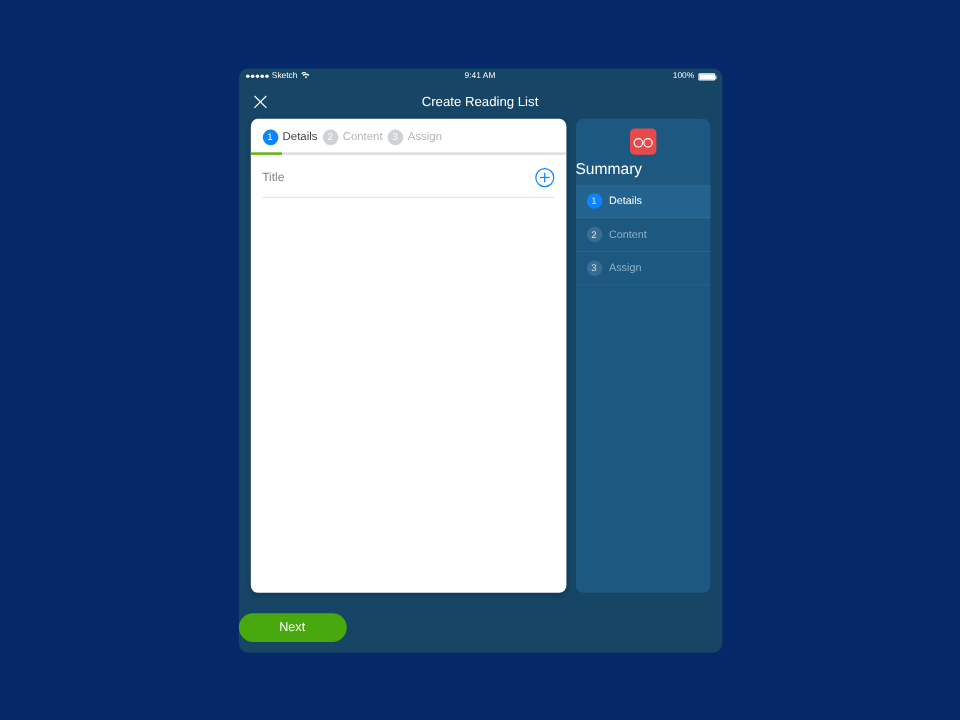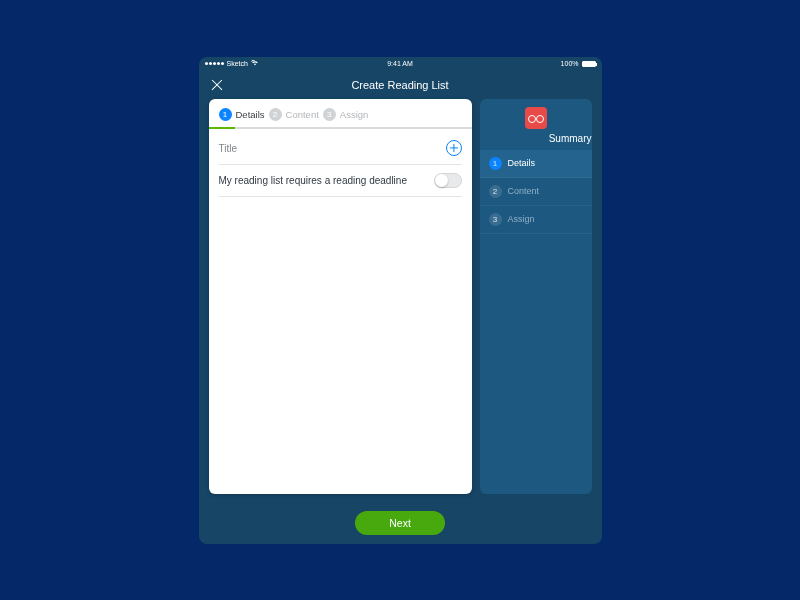--- a/index.html
+++ b/index.html
@@ -210,24 +210,23 @@
     position: absolute;
     width: 6px; height: 6px;
     border: 1px solid #fff;
     border-radius: 50%;
     top: 1px;
   }
   .glasses::before { left: 0; }
   .glasses::after { right: 0; }
   .summary-title {
     color: #fff;
-    font-size: 10px;
-    text-align: right;
+    font-size: 13px;
+    text-align: left;
     margin: 4px 0 6px 0;
-    padding-left: 21px;
   }
   .summary-item {
     display: flex;
     align-items: center;
     gap: 6px;
     padding: 0 9px;
     height: 28px;
     border-bottom: 1px solid rgba(255,255,255,0.06);
     cursor: pointer;
   }
@@ -251,21 +250,21 @@
   .sum-label {
     font-size: 9px;
     color: #8fb1c6;
   }
 
   
   .footer {
     height: 42px;
     display: flex;
     align-items: center;
-    justify-content: center;
+    justify-content: flex-start;
   }
   .next-btn {
     background: #48a90f;
     color: #fff;
     border: none;
     width: 90px;
     height: 24px;
     border-radius: 12px;
     font-size: 10.5px;
     cursor: pointer;
@@ -324,26 +323,20 @@
         </div>
       </div>
       <div class="progress-track">
         <div class="progress-fill"></div>
       </div>
       <div class="fields">
         <div class="field-row">
           <span class="field-label">Title</span>
           <span class="add-btn"></span>
         </div>
-        <div class="field-row deadline">
-          <span class="field-label">My reading list requires a reading deadline</span>
-          <span class="toggle">
-            <span class="toggle-knob"></span>
-          </span>
-        </div>
       </div>
     </div>
 
     <div class="summary">
       <div class="summary-icon">
         <span class="glasses"></span>
       </div>
       <div class="summary-title">Summary</div>
       <div class="summary-item active">
         <span class="sum-num">1</span>

